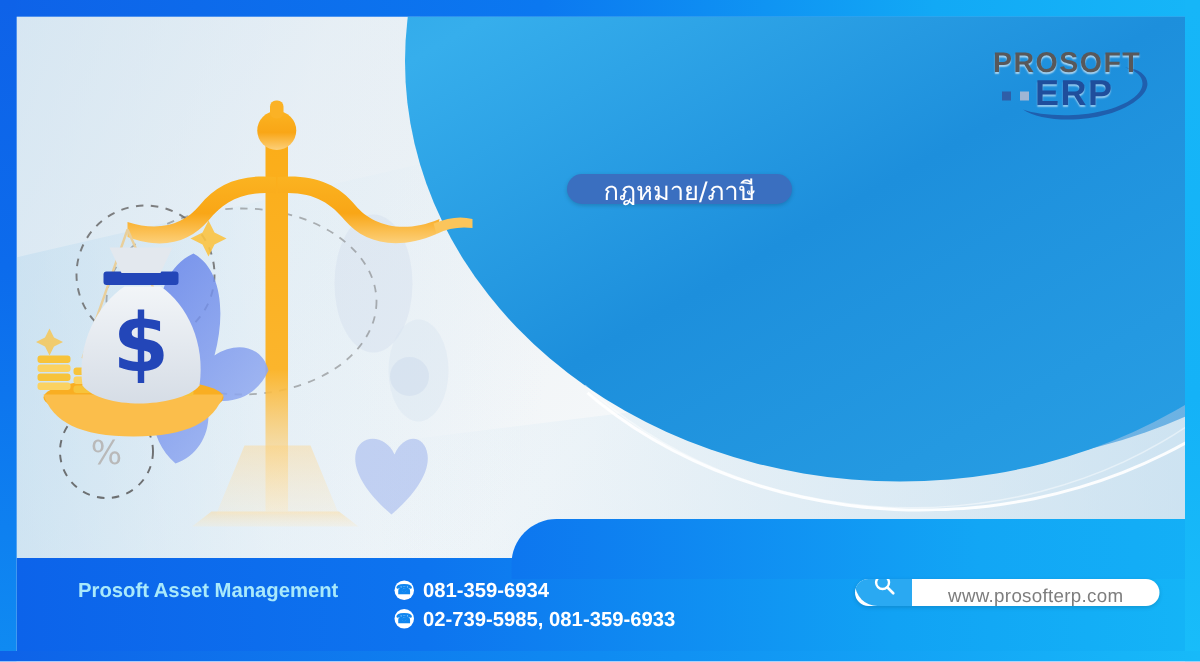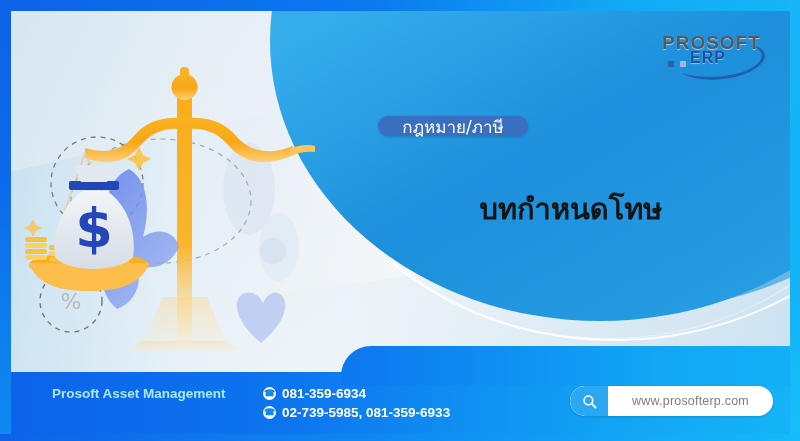--- a/index.html
+++ b/index.html
@@ -101,21 +101,21 @@
     z-index:5;
   }
   .logo-prosoft{
     position:absolute; left:18px; top:3px;
     font-size:19px; font-weight:bold; letter-spacing:1px;
     color:#58585a;
     text-shadow:0 1px 1px rgba(255,255,255,.6);
   }
   .logo-erp{
     position:absolute; left:46px; top:20px;
-    font-size:16px; font-weight:bold; letter-spacing:1px;
+    font-size:24px; font-weight:bold; letter-spacing:1px;
     color:#1f4e9c;
     text-shadow:0 1px 1px rgba(255,255,255,.5);
     text-align:center;
   }
   .logo-dot1,.logo-dot2{
     position:absolute; width:6px; height:6px; background:#2f5fa8; top:32px;
   }
   .logo-dot1{ left:24px; }
   .logo-dot2{ left:36px; background:#9fb6d4; }
   .logo-swoosh{ position:absolute; left:34px; top:10px; z-index:-1; }
@@ -181,24 +181,24 @@
   .phone-ic{
     width:13px; height:13px; border-radius:50%;
     background:#ffffff; color:#0f86f0;
     font-size:9px; line-height:13px; text-align:center;
     margin-right:6px; flex:0 0 auto;
   }
 
   
   .searchpill{
     position:absolute; right:17px; top:14px;
-    width:203px; height:30px;
+    width:203px; height:18px;
     background:#ffffff;
     border-radius:16px;
-    display:flex; align-items:center;
+    display:flex; align-items:flex-end;
     box-shadow:0 1px 3px rgba(0,0,0,.15);
     z-index:3;
     overflow:hidden;
   }
   .search-btn{
     width:38px; height:30px;
     background:#2aa9f2;
     display:flex; align-items:center; justify-content:center;
     border-top-left-radius:16px; border-bottom-left-radius:16px;
     flex:0 0 auto;
@@ -311,21 +311,20 @@
 
       <path d="M128 96 l4 8 8 4 -8 4 -4 8 -4 -8 -8 -4 8 -4 z" fill="#fbc342" opacity=".9"></path>
       <path d="M22 168 l3 6 6 3 -6 3 -3 6 -3 -6 -6 -3 6 -3 z" fill="#fbc342" opacity=".75"></path>
 
       <path d="M252 252 C246 238, 228 238, 226 252 C224 266, 238 282, 250 292 C262 282, 276 266, 274 252 C272 238, 258 238, 252 252 Z" fill="#8ea6ea" opacity=".45"></path>
     </svg>
 
     <div class="badge">กฎหมาย/ภาษี</div>
 
     <div class="headline">
-      <div>บทกำหนดโทษ</div>
     </div>
 
     <div class="footer">
       <div class="footer-notch"></div>
 
       <div class="f-names">
         <div class="f-row">
             <span>Prosoft Asset Management</span>
           </div>
       </div>

